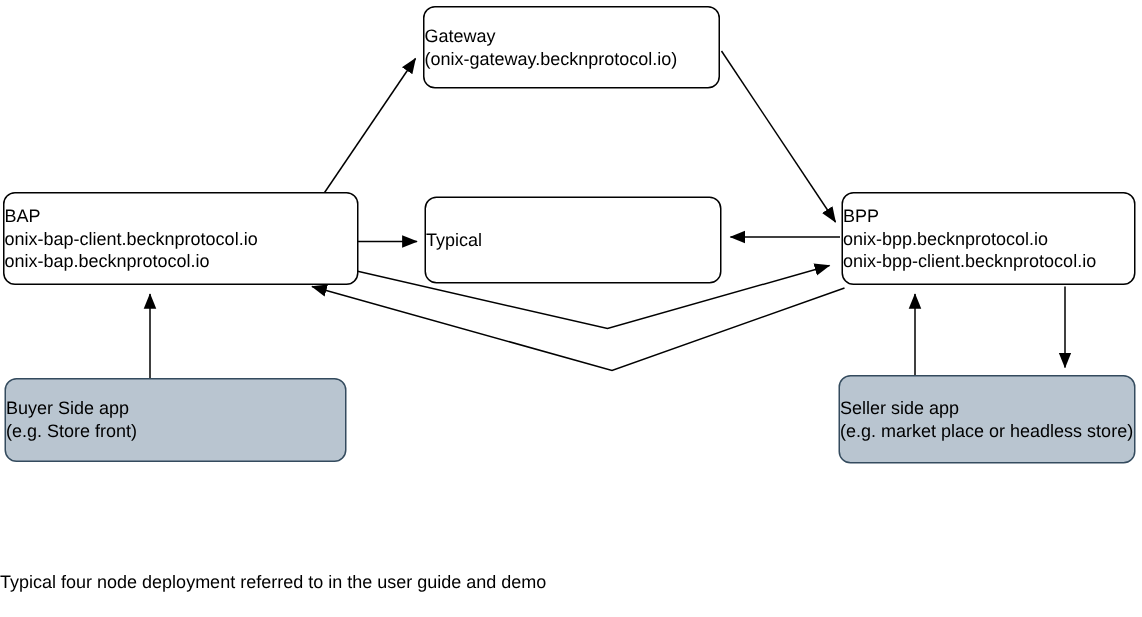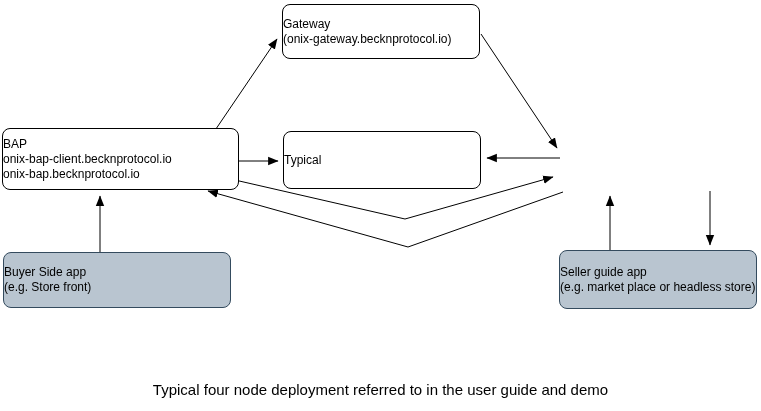--- a/index.html
+++ b/index.html
@@ -52,22 +52,21 @@
   .node .line { white-space: nowrap; }
   .app-node {
     background: var(--app-fill);
     border: 1px solid var(--app-border);
   }
   .caption {
     position: absolute;
     left: 0;
     top: 381px;
     width: 761px;
-    text-align: center;
-    font-size: 15px;
+    font-size: 12px;
   }
 </style>
 </head>
 <body>
 
 <div class="canvas">
 
   <svg class="edges" viewBox="0 0 761 411" xmlns="http://www.w3.org/2000/svg">
     <defs>
       <marker id="arr" viewBox="0 0 10 10" refX="9" refY="5" markerWidth="11" markerHeight="11" orient="auto">
@@ -93,26 +92,31 @@
   <div class="node" style="left:2px; top:128px; width:237px; height:62px;">
     <div class="line">BAP</div>
     <div class="line">onix-bap-client.becknprotocol.io</div>
     <div class="line">onix-bap.becknprotocol.io</div>
   </div>
 
   <div class="node" style="left:283px; top:131px; width:198px; height:58px;">
     <div class="line">Typical</div>
   </div>
 
+  <div class="node" style="left:561px; top:128px; width:196px; height:62px;">
+    <div class="line">BPP</div>
+    <div class="line">onix-bpp.becknprotocol.io</div>
+    <div class="line">onix-bpp-client.becknprotocol.io</div>
+  </div>
 
   <div class="node app-node" style="left:3px; top:252px; width:228px; height:56px;">
     <div class="line">Buyer Side app</div>
     <div class="line">(e.g. Store front)</div>
   </div>
 
   <div class="node app-node" style="left:559px; top:250px; width:198px; height:59px;">
-    <div class="line">Seller guide app</div>
+    <div class="line">Seller side app</div>
     <div class="line">(e.g. market place or headless store)</div>
   </div>
 
   <div class="caption">Typical four node deployment referred to in the user guide and demo</div>
 
 </div>
 
 </body></html>

